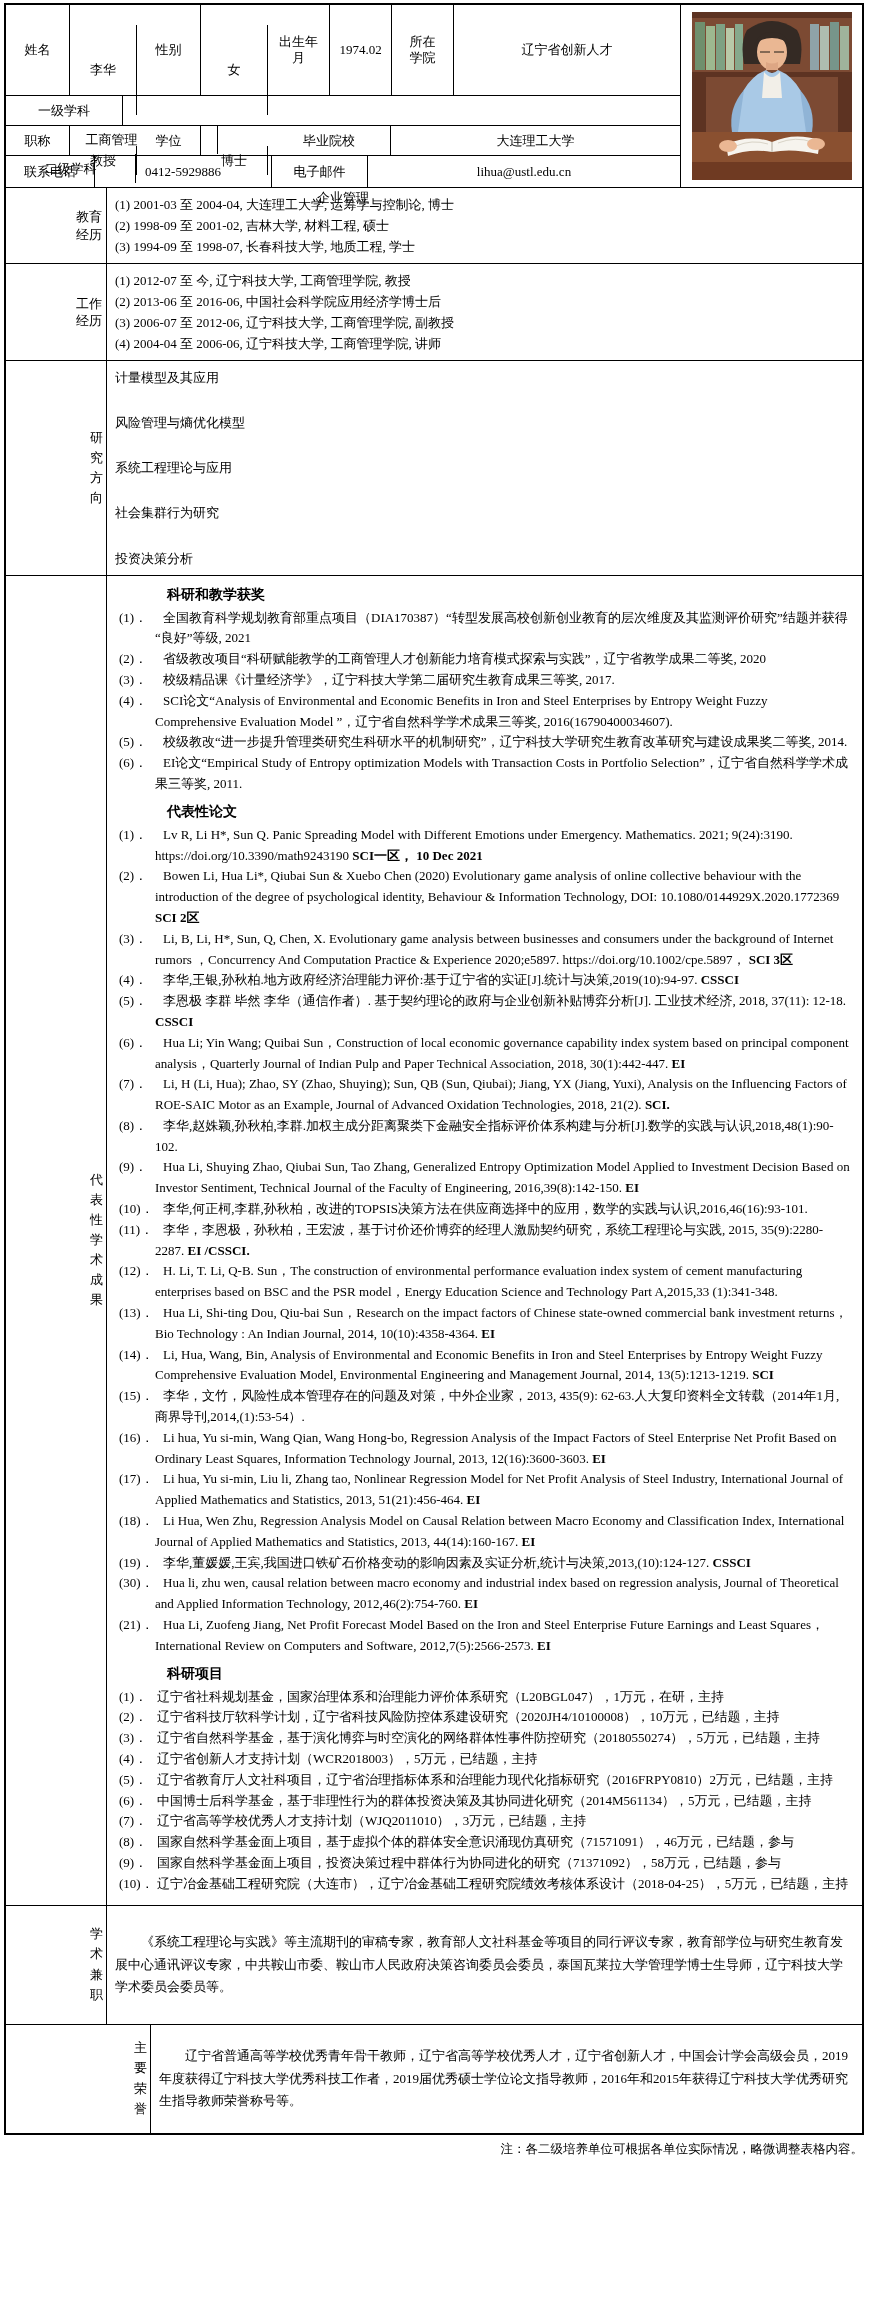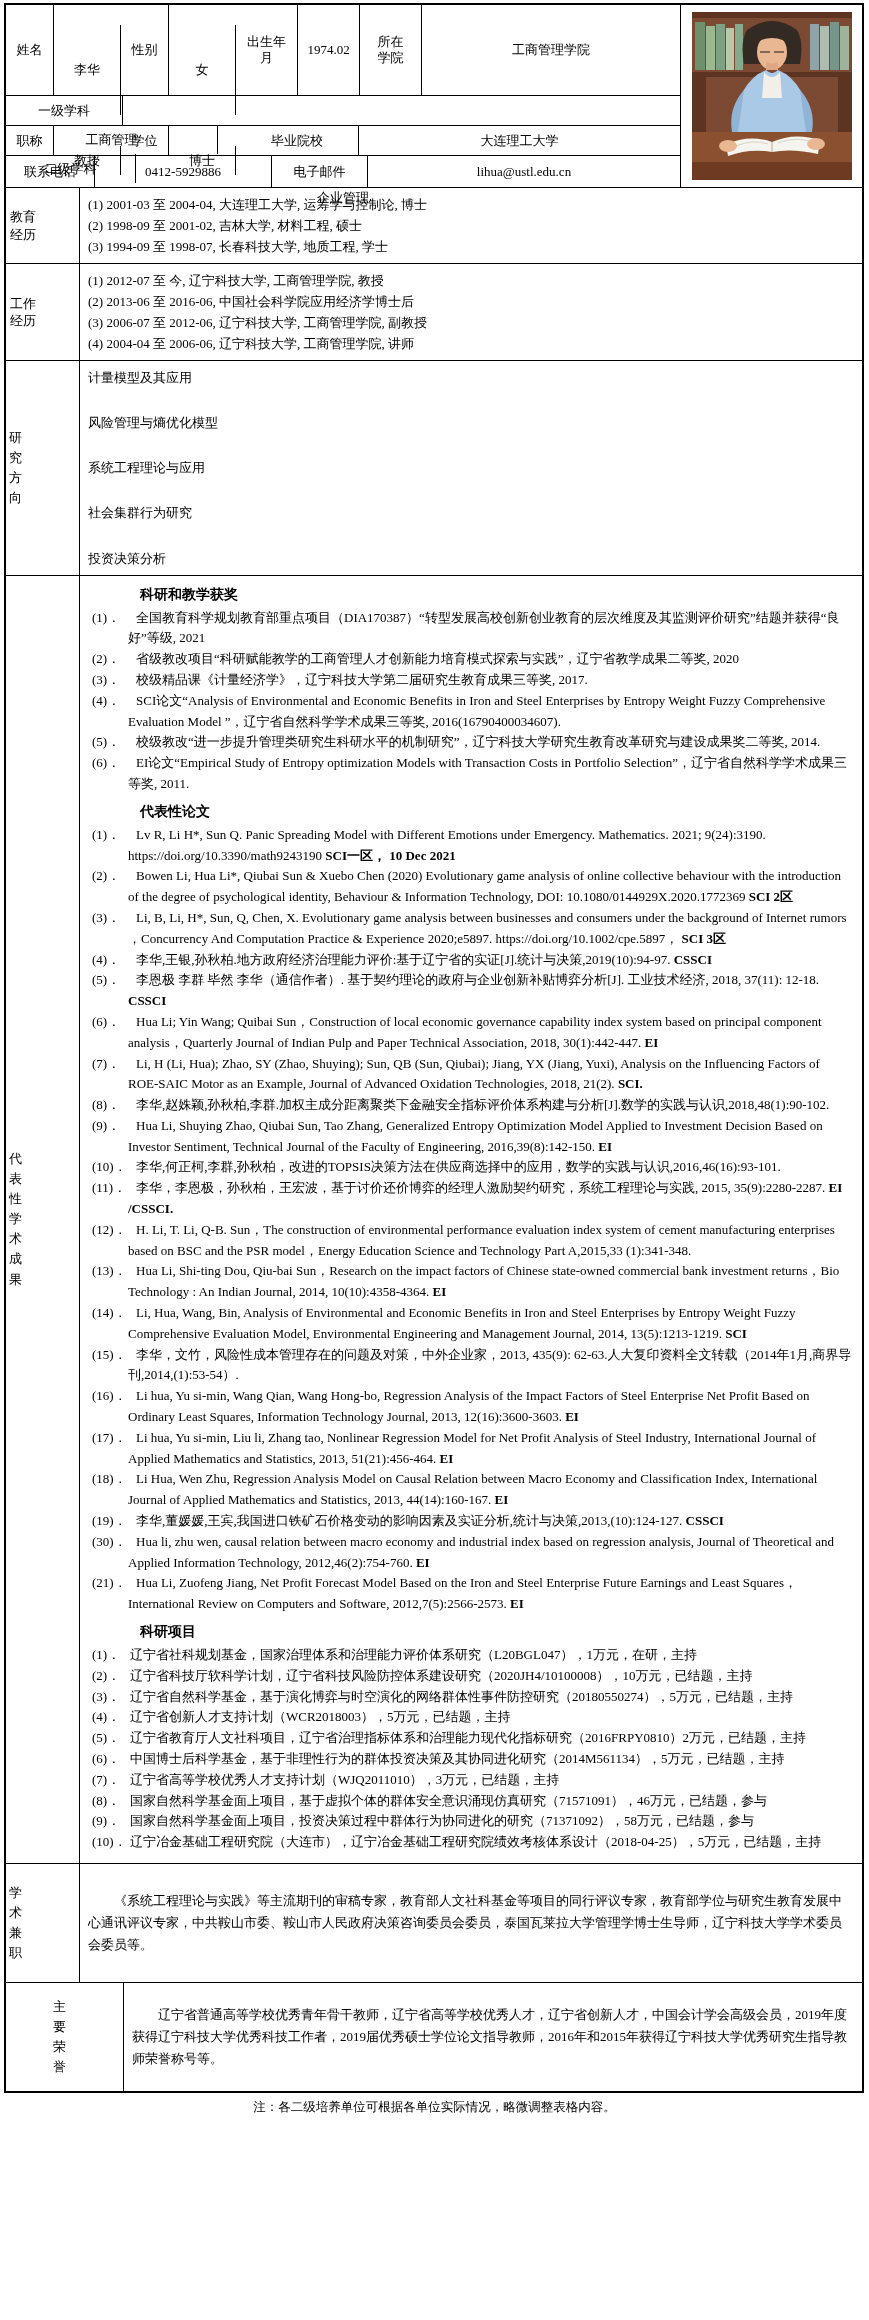--- a/index.html
+++ b/index.html
@@ -31,33 +31,33 @@
   .r2 { height: 30px; flex-direction: column; }
   .r3 { height: 30px; }
   .r4 { height: 31px; }
   .photo-cell {
     flex: 1; border-left: 1px solid #000;
     display: flex; align-items: center; justify-content: center;
     padding: 6px 10px;
   }
   .photo-cell svg { display: block; }
 
-  .w-narrow  { width: 48px; }
+  .w-narrow  { width: 64px; }
   .w-val     { width: 67px; margin-top: 20px; }
   .w-birth   { width: 62px; }
   .w-college { flex: 1; }
   .wrap2 { width: 2.4em; line-height: 1.25; }
   .wrap3 { width: 3.2em; line-height: 1.25; }
 
   
   .sec { display: flex; border-bottom: 1px solid #000; }
   .sec:last-child { border-bottom: none; padding-left: 44px; }
   .sec-label {
-    width: 74px; border-right: 1px solid #000;
-    display: flex; align-items: center; justify-content: flex-start;
+    width: 101px; border-right: 1px solid #000;
+    display: flex; align-items: center; justify-content: flex-end;
     text-align: center; padding: 4px 2px;
   }
   .sec-label .v1 { width: 1.15em; line-height: 1.55; display:inline-block; }
   .sec-label .v2 { width: 2.3em; line-height: 1.35; display:inline-block; }
   .sec-body { flex: 1; padding: 6px 8px; }
   .sec-body.center-v { display:flex; flex-direction:column; justify-content:center; }
 
   .plain-line { line-height: 1.62; text-align: left; }
 
   .min-edu  { min-height: 66px; }
@@ -70,21 +70,21 @@
   .ach-body { padding: 10px 10px 10px 8px; }
   .ach-title { font-weight: bold; font-size: 14px; padding-left: 52px; margin: 8px 0 4px 0; text-align:left; }
   .ach-title:first-child { margin-top: 0; }
   .item { line-height: 1.6; text-align: left; padding-left: 40px; text-indent: -36px; }
   .item .num { display: inline-block; min-width: 44px; text-indent: 0; }
   .item .tag { font-weight: bold; }
   .proj .item .num { min-width: 38px; }
 
   .para { line-height: 1.7; text-indent: 2em; text-align: left; }
 
-  .footnote { padding: 6px 2px 10px 2px; font-size: 12.5px; text-align: center; }
+  .footnote { padding: 6px 2px 10px 2px; font-size: 12.5px; text-align: right; }
 </style>
 </head>
 <body>
 
 <div class="sheet">
   <div class="cv-table">
 
     <div class="top">
       <div class="top-left">
         <div class="trow r1">
@@ -103,21 +103,21 @@
           <div class="cell w-birth">
               <span class="wrap3">出生年月</span>
             </div>
           <div class="cell w-birth">
               <span>1974.02</span>
             </div>
           <div class="cell w-birth">
               <span class="wrap2">所在学院</span>
             </div>
           <div class="cell w-college">
-              <span>工商管理学院</span>
+              <span>辽宁省创新人才</span>
             </div>
         </div>
         <div class="trow r2">
           <div class="cell" style="width:117px">
               <span>一级学科</span>
             </div>
           <div class="cell" style="width:212px">
               <span>工商管理</span>
             </div>
           <div class="cell" style="width:130px">

